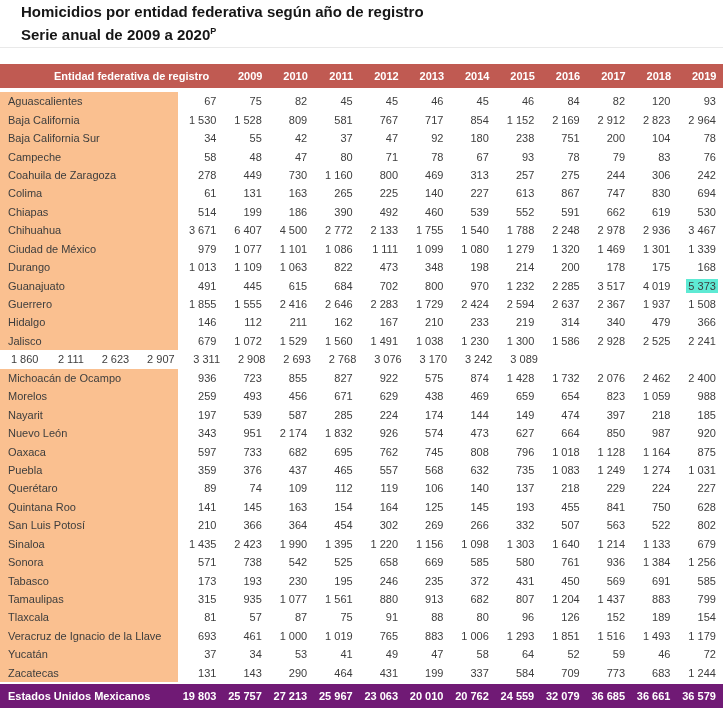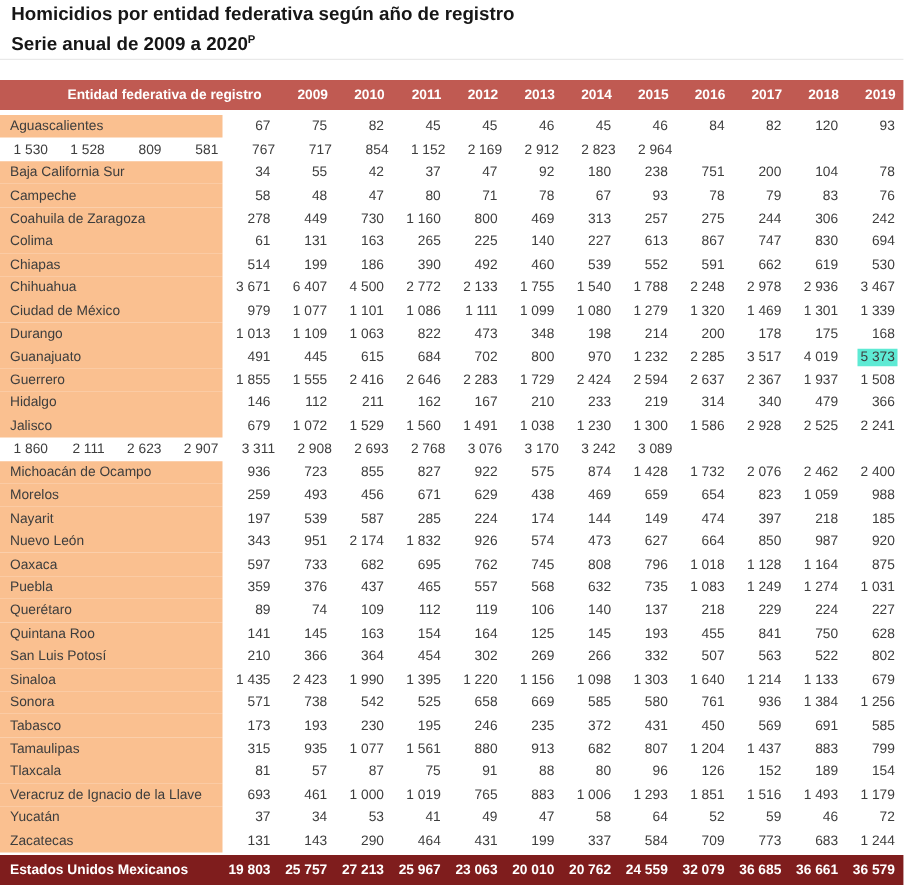--- a/index.html
+++ b/index.html
@@ -3,21 +3,21 @@
 <meta charset="utf-8">
 <style>
   * { margin: 0; padding: 0; box-sizing: border-box; }
   html, body {
     width: 723px; height: 711px;
     background: #ffffff;
     font-family: "Liberation Sans", sans-serif;
   }
   .page { position: relative; width: 723px; height: 711px; overflow: hidden; background: #fff; }
 
-  .title-block { position: absolute; left: 9px; top: 2px; color: #161616; }
+  .title-block { position: absolute; left: 21px; top: 2px; color: #161616; }
   .title-line { font-size: 15px; line-height: 19.5px; font-weight: bold; white-space: nowrap; }
   .title-line sup { font-size: 9px; font-weight: bold; }
 
   .title-rule { position: absolute; left: 0; top: 47px; width: 723px; height: 1px; background: #e9e9e9; }
 
   .datatable { position: absolute; left: 0; top: 64px; width: 723px; }
 
   .row { display: flex; width: 723px; align-items: stretch; }
 
   .header-row {
@@ -36,21 +36,21 @@
   .body-row { height: 18.45px; font-size: 11px; color: #3d3d3d; }
 
   .cell { display: flex; align-items: center; flex: 0 0 auto; overflow: hidden; }
   .label-cell { width: 178px; padding-left: 8px; justify-content: flex-start; white-space: nowrap; }
   .num-cell { width: 45.4167px; padding-right: 7px; justify-content: flex-end; white-space: nowrap; }
 
   .body-row .label-cell { background: #fac090; }
 
   .footer-row {
     height: 24px;
-    background: #7f1d1d;
+    background: #701a75;
     color: #ffffff;
     font-size: 11px;
     font-weight: bold;
   }
 
   .selected-value {
     background: #5eead4;
     padding: 1px 2px;
     margin: -1px -2px;
   }
@@ -118,20 +118,21 @@
             <span>82</span>
           </div>
           <div class="cell num-cell">
             <span>120</span>
           </div>
           <div class="cell num-cell">
             <span>93</span>
           </div>
         </div>
         <div class="row body-row">
+          <div class="cell label-cell">Baja California</div>
           <div class="cell num-cell">
             <span>1 530</span>
           </div>
           <div class="cell num-cell">
             <span>1 528</span>
           </div>
           <div class="cell num-cell">
             <span>809</span>
           </div>
           <div class="cell num-cell">

